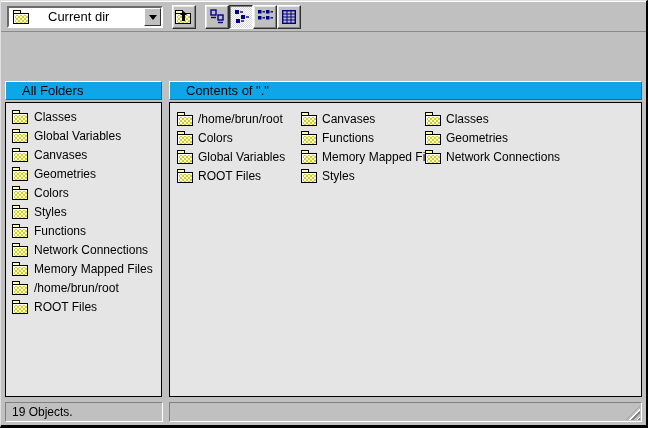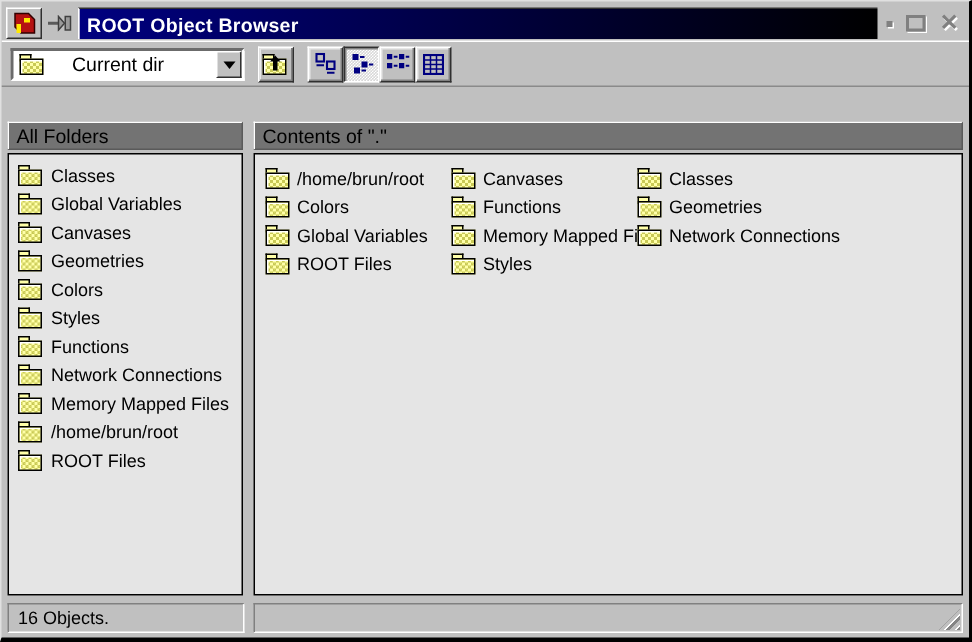--- a/index.html
+++ b/index.html
@@ -85,23 +85,23 @@
   .folder-icon .tab {
     position:absolute; left:0; top:0; width:8px; height:5px;
     background:var(--folder,#ffffa8); border:1px solid #000; border-bottom:none;
   }
 
   
   .main { position:absolute; left:4px; right:4px; top:80px; bottom:28px; display:flex; }
   .left-col { width:157px; margin-right:7px; display:flex; flex-direction:column; }
   .right-col { flex:1; display:flex; flex-direction:column; }
   .panel-header {
-    height:19px; flex:0 0 auto; background:#737373;
+    height:19px; flex:0 0 auto; background:#0ea5e9;
     border:1px solid; border-color:#fff #5a5a5a #5a5a5a #fff;
-    font-size:13px; display:flex; align-items:center; padding-left:5px;
+    font-size:13px; display:flex; align-items:center; padding-left:16px;
     margin-bottom:2px; white-space:nowrap; overflow:hidden;
   }
   .listbox { flex:1; background:#e5e5e5; border:1px solid #000; overflow:hidden; padding-top:4px; }
   .tree-item { height:19px; display:flex; align-items:center; padding-left:6px; font-size:12px; white-space:nowrap; }
   .tree-item .item-label { margin-left:5px; }
 
   .content-area { display:flex; padding:2px 0 0 7px; }
   .content-column { width:124px; flex:0 0 auto; }
   .content-item { height:19px; display:flex; align-items:center; font-size:12px; white-space:nowrap; }
   .content-item .item-label { margin-left:4px; }
@@ -118,44 +118,20 @@
     position:absolute; right:1px; bottom:1px; width:14px; height:14px;
     background:repeating-linear-gradient(135deg, transparent 0 2px, #fff 2px 3px, #858585 3px 5px);
     clip-path:polygon(100% 0, 100% 100%, 0 100%);
   }
 </style>
 </head>
 <body>
 
 <div class="window" style="--tb-start: #000080; --tb-end: #000000; --folder: #ffffa8;">
 
-  <div class="titlerow">
-    <div class="app-icon-btn">
-      <svg width="16" height="15">
-        <path d="M2 1 h9 l4 4 v9 h-9 l-4 -4 z" fill="#b51212" stroke="#300" stroke-width="1"></path>
-        <rect x="3" y="8" width="3" height="6" fill="#ffe800"></rect>
-        <rect x="8" y="4" width="4" height="3" fill="#ffe800"></rect>
-      </svg>
-    </div>
-    <div class="pin-btn">
-      <svg width="17" height="11">
-        <line x1="0" y1="5.5" x2="7" y2="5.5" stroke="#5a5a5a" stroke-width="2"></line>
-        <path d="M7 1 L11 5.5 L7 10 Z" fill="#9a9a9a" stroke="#404040" stroke-width="1"></path>
-        <rect x="11.5" y="1" width="3.5" height="9" fill="#9a9a9a" stroke="#404040" stroke-width="1"></rect>
-      </svg>
-    </div>
-    <div class="titlebar">
-      <span>ROOT Object Browser</span>
-    </div>
-    <div class="win-controls">
-      <div class="ctl-min" title=""></div>
-      <div class="ctl-max"></div>
-      <div class="ctl-close">✕</div>
-    </div>
-  </div>
 
 
   <div class="toolbar">
     <div class="combobox">
       <span class="folder-icon">
           <span class="tab"></span>
           <span class="body"></span>
         </span>
       <span class="label">Current dir</span>
       <span class="combo-arrow-btn">
@@ -391,20 +367,20 @@
                 <span class="item-label">Network Connections</span>
               </div>
             </div>
           </div>
       </div>
     </div>
   </div>
 
   <div class="statusbar">
     <div class="status-sect status-left">
-      <span>16 Objects.</span>
+      <span>19 Objects.</span>
     </div>
     <div class="status-sect status-right">
       <span class="resize-grip"></span>
     </div>
   </div>
 
 </div>
 
 </body></html>

